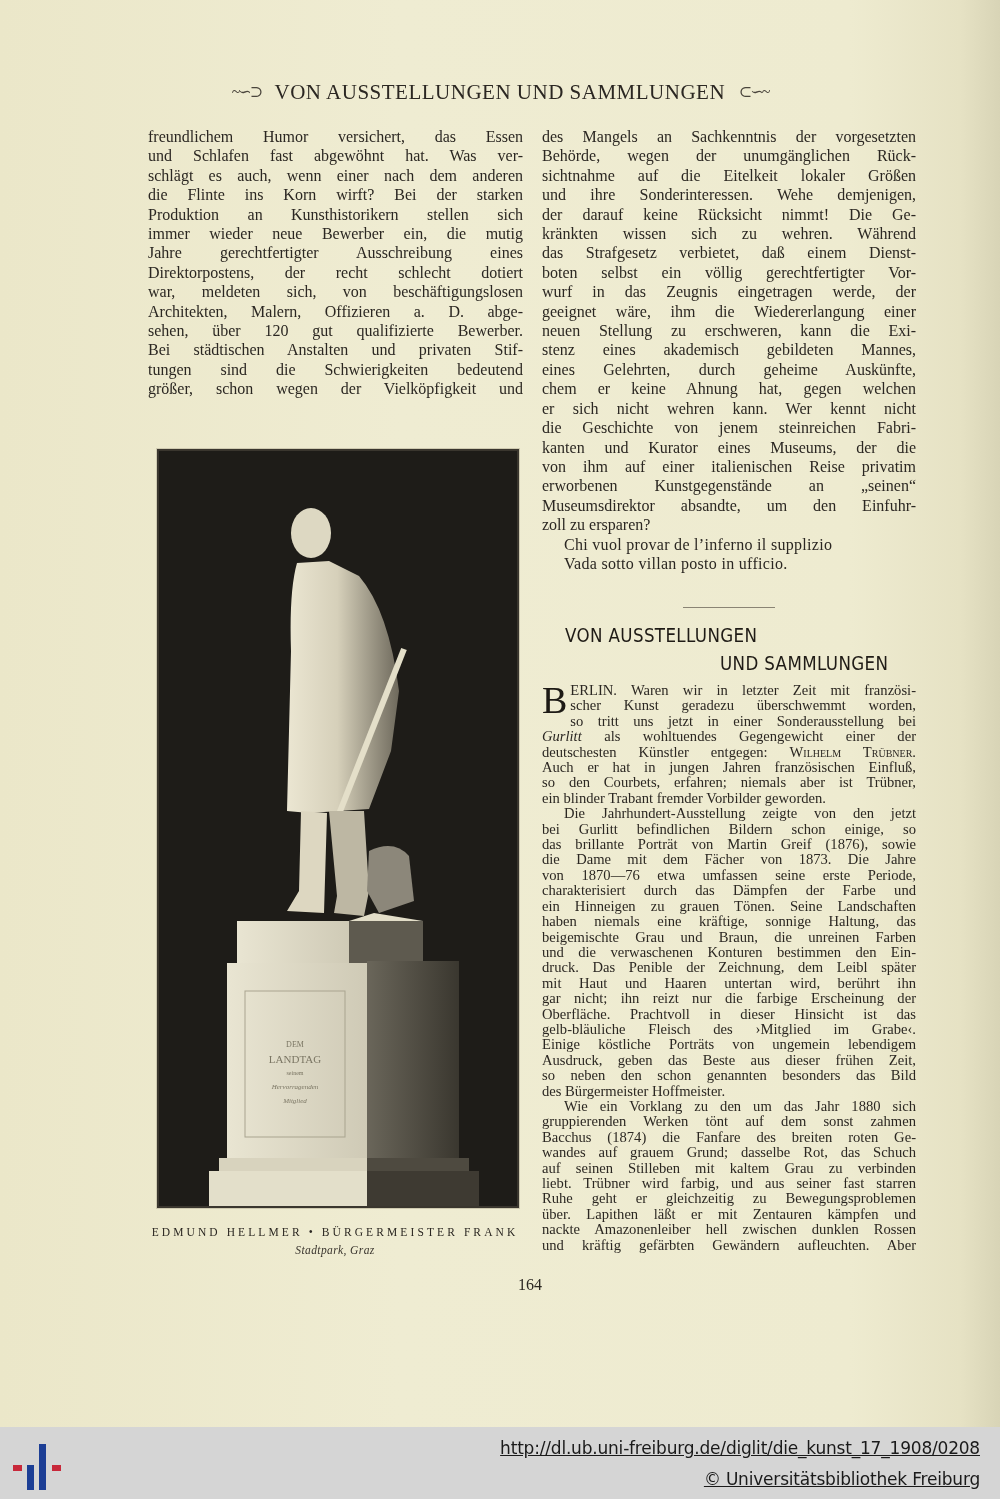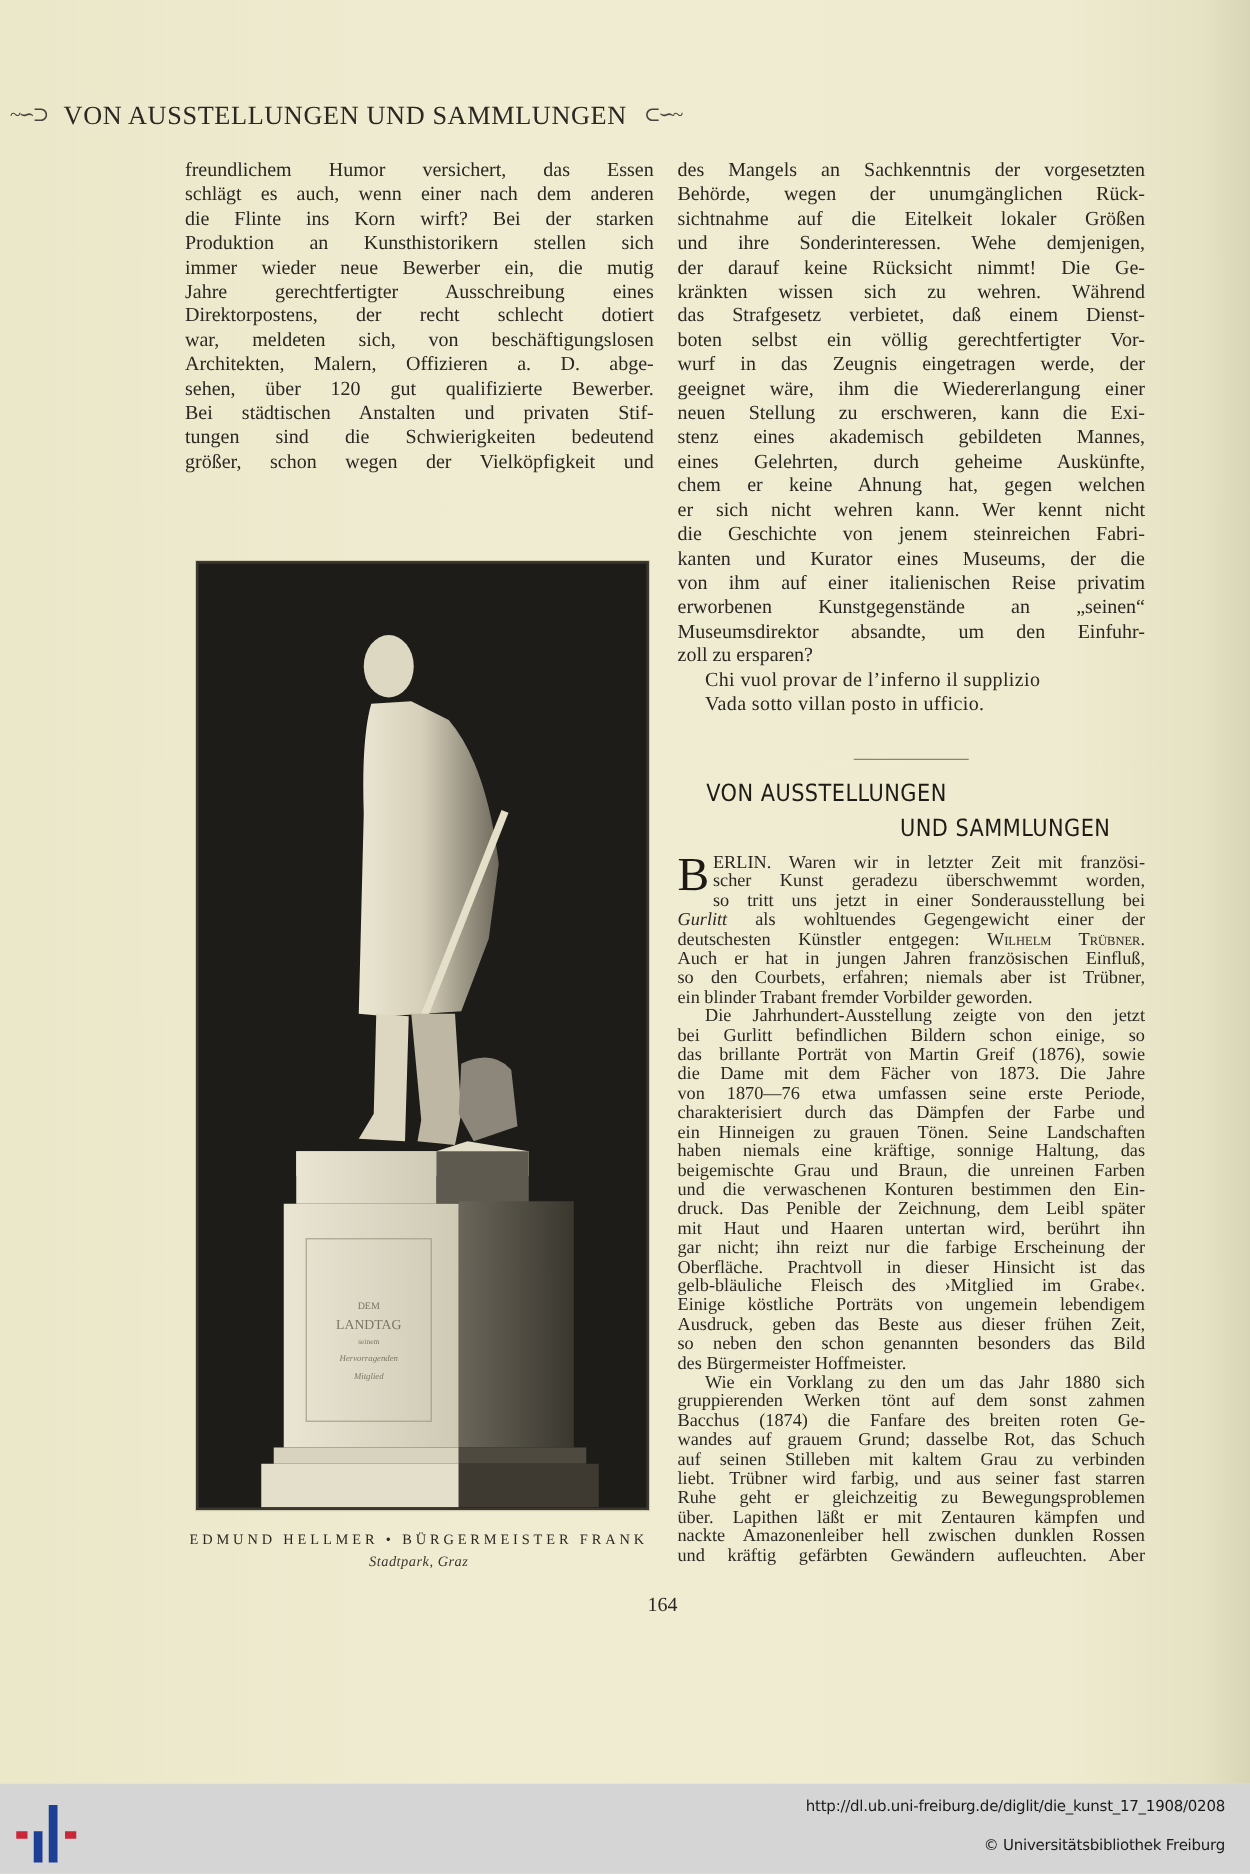--- a/index.html
+++ b/index.html
@@ -9,21 +9,21 @@
     font-family: "Liberation Serif", "DejaVu Serif", serif;
     color: #2a2620;
     position: relative;
   }
   .page {
     position: absolute; left: 0; top: 0; width: 1000px; height: 1427px;
     background: linear-gradient(90deg, #ebe7c9 0%, #efecd2 40%, #eeebd0 85%, #e6e2c4 96%, #d8d4b6 100%);
   }
   .running-head {
     position: absolute; top: 80px; left: 0; width: 1000px;
-    text-align: left; font-size: 21px; letter-spacing: 0.5px;
+    text-align: center; font-size: 21px; letter-spacing: 0.5px;
     color: #2b2722;
   }
   .running-head .orn { font-size: 16px; color: #4a453c; letter-spacing: -2px; margin: 0 8px; vertical-align: 2px; }
   .col {
     position: absolute; font-size: 16px; line-height: 19.4px;
     text-align: justify; color: #2b2722;
   }
   .col .ln { display: block; text-align: justify; text-align-last: justify; white-space: nowrap; }
   .col .ln.last { text-align-last: left; }
   .left-col { left: 148px; top: 127px; width: 375px; }
@@ -56,38 +56,39 @@
     font-size: 11.5px; font-style: italic; color: #3a352e; letter-spacing: 0.4px;
   }
   .page-number { position: absolute; left: 0; width: 1060px; top: 1276px; text-align: center; font-size: 16px; color: #2b2722; }
   .footer-bar {
     position: absolute; left: 0; top: 1427px; width: 1000px; height: 72px;
     background: #d5d5d5;
   }
   .logo { position: absolute; left: 10px; top: 12px; width: 56px; height: 56px; }
   .footer-url, .footer-copy {
     position: absolute; right: 20px; font-family: "DejaVu Sans", "Liberation Sans", sans-serif;
-    color: #1a1a1a; font-size: 12px; letter-spacing: -0.2px;
+    color: #1a1a1a; font-size: 17px; letter-spacing: -0.2px; text-decoration: underline;
   }
   .footer-url { top: 11px; }
   .footer-copy { top: 42px; }
 </style>
 </head>
 <body>
 
 <div class="page">
 
   <div class="running-head">
     <span class="orn">~∽⊃</span>
     <span>VON AUSSTELLUNGEN UND SAMMLUNGEN</span>
     <span class="orn">⊂∽~</span>
   </div>
 
   <div class="col left-col" id="left-col">
       <span class="ln">freundlichem Humor versichert, das Essen</span>
+      <span class="ln">und Schlafen fast abgewöhnt hat. Was ver-</span>
       <span class="ln">schlägt es auch, wenn einer nach dem anderen</span>
       <span class="ln">die Flinte ins Korn wirft? Bei der starken</span>
       <span class="ln">Produktion an Kunsthistorikern stellen sich</span>
       <span class="ln">immer wieder neue Bewerber ein, die mutig</span>
       <span class="ln">Jahre gerechtfertigter Ausschreibung eines</span>
       <span class="ln">Direktorpostens, der recht schlecht dotiert</span>
       <span class="ln">war, meldeten sich, von beschäftigungslosen</span>
       <span class="ln">Architekten, Malern, Offizieren a. D. abge-</span>
       <span class="ln">sehen, über 120 gut qualifizierte Bewerber.</span>
       <span class="ln">Bei städtischen Anstalten und privaten Stif-</span>

